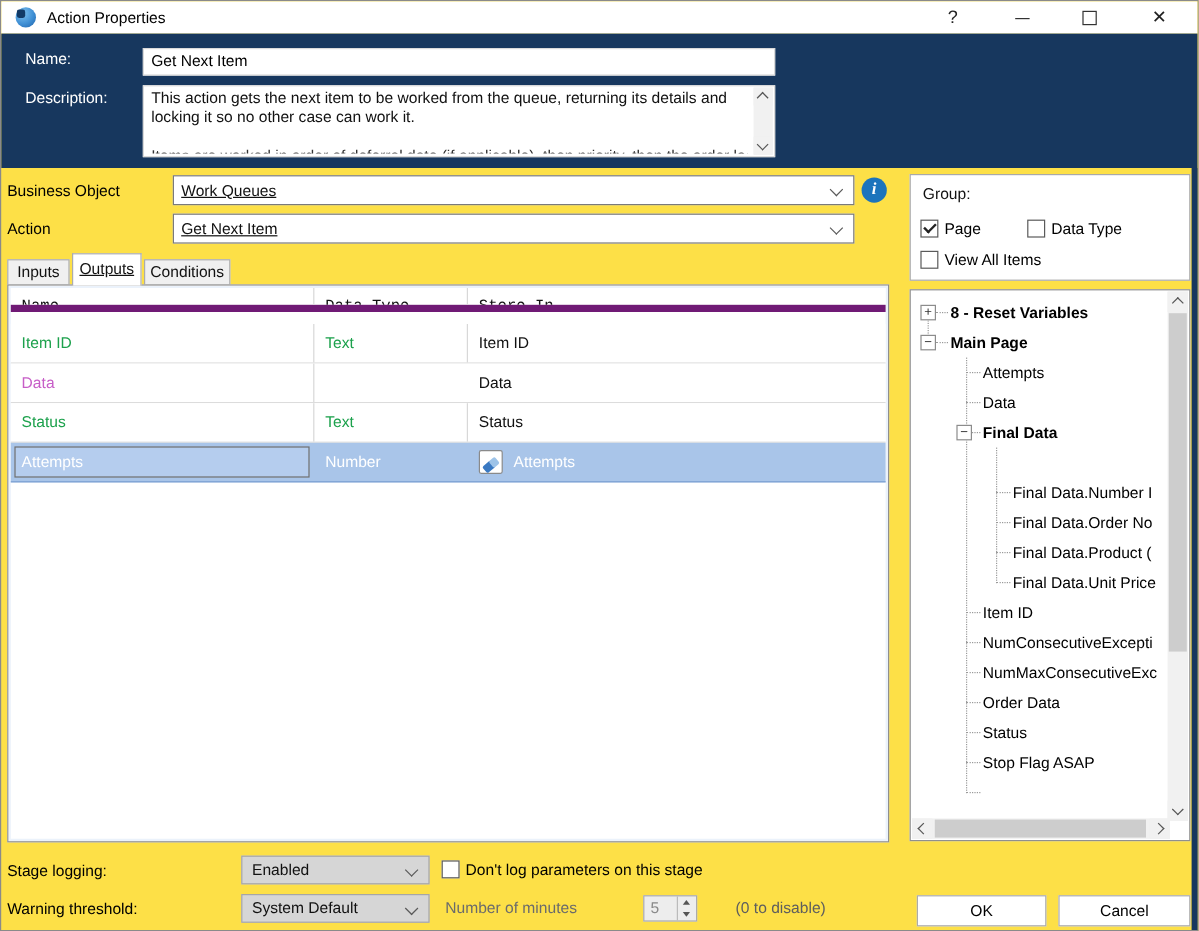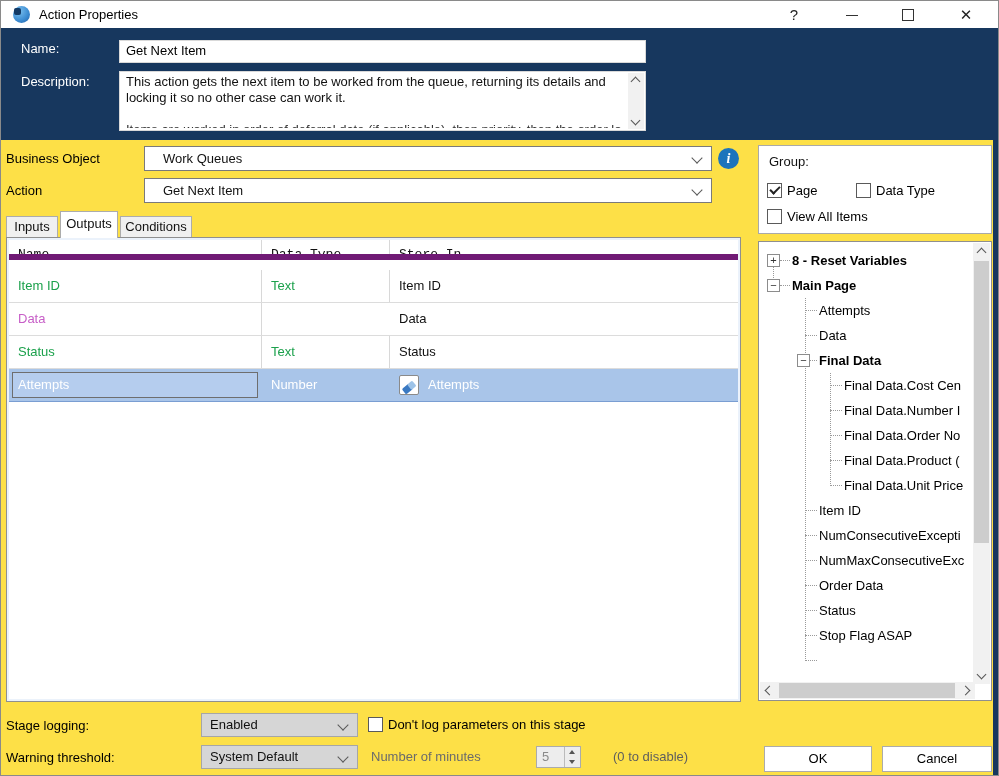--- a/index.html
+++ b/index.html
@@ -32,29 +32,29 @@
   .vscroll{position:absolute;top:1px;right:1px;bottom:1px;width:16px;background:#f1f1f1;}
   .sbtn{position:absolute;width:16px;height:15px;background:#f1f1f1;}
   .chev{position:absolute;width:6px;height:6px;border-right:1.5px solid #555;border-bottom:1.5px solid #555;}
   .chev-up{transform:rotate(-135deg);left:4px;top:5px;}
   .chev-down{transform:rotate(45deg);left:4px;top:3px;}
   .chev-left{transform:rotate(135deg);left:5px;top:4px;}
   .chev-right{transform:rotate(-45deg);left:3px;top:4px;}
 
   
   .form-label{position:absolute;left:5px;height:25px;line-height:25px;color:#000;}
-  .dropdown{position:absolute;background:#fff;border:1px solid #7a7a7a;box-sizing:border-box;height:25px;line-height:23px;padding-left:18px;white-space:nowrap;overflow:hidden;}
+  .dropdown{position:absolute;background:#fff;border:1px solid #7a7a7a;box-sizing:border-box;height:25px;line-height:23px;padding-left:6px;white-space:nowrap;overflow:hidden;text-decoration:underline;}
   .dd-chev{position:absolute;width:7px;height:7px;border-right:1.6px solid #5a5a5a;border-bottom:1.6px solid #5a5a5a;transform:rotate(45deg);right:10px;top:7px;}
   .info-circle{position:absolute;width:21px;height:21px;border-radius:50%;background:#1c74bc;color:#fff;
     text-align:center;line-height:21px;font-family:"Liberation Serif",serif;font-style:italic;font-weight:bold;font-size:14px;}
 
   
   .tab{position:absolute;box-sizing:border-box;border:1px solid #acacac;background:#f0f0f0;text-align:center;}
   .tab.inactive{top:215px;height:22px;line-height:20px;}
-  .tab.active{top:210px;height:27px;line-height:24px;background:#ffffff;border-bottom:none;z-index:3;}
+  .tab.active{top:210px;height:27px;line-height:24px;background:#ffffff;border-bottom:none;z-index:3;text-decoration:underline;}
 
   
   .tbl{position:absolute;left:5px;top:236px;width:735px;height:465px;box-sizing:border-box;
     border:1px solid #8f8f8f;background:#fff;box-shadow:inset 0 0 0 2px #ebf2fb;}
   .trow{position:absolute;left:2px;right:2px;height:33px;box-sizing:border-box;border-bottom:1px solid #dcdcdc;background:#fff;}
   .trow .c1,.trow .c2,.trow .c3{position:absolute;top:0;height:100%;line-height:32px;padding-left:9px;box-sizing:border-box;white-space:nowrap;overflow:hidden;}
   .c1{left:0;width:253px;border-right:1px solid #d8d8d8;}
   .c2{left:253px;width:128px;border-right:1px solid #d8d8d8;}
   .c3{left:381px;right:0;}
   .thead{top:2px;height:20px;border-bottom:6px solid #701a75;font-size:13px;font-family:Liberation Mono, monospace;}
@@ -238,24 +238,20 @@
       </div>
       <div class="tree-row" style="top:81px;">
         <span class="stub" style="left:46px;"></span>
         <span class="tlabel" style="left:60px;">Data</span>
       </div>
       <div class="tree-row" style="top:106px;">
         <span class="exp" style="left:38px;">−</span>
         <span class="stub" style="left:51px;width:7px;"></span>
         <span class="tlabel bold" style="left:60px;">Final Data</span>
       </div>
-      <div class="tree-row" style="top:131px;">
-        <span class="stub" style="left:71px;"></span>
-        <span class="tlabel" style="left:85px;">Final Data.Cost Cen</span>
-      </div>
       <div class="tree-row" style="top:156px;">
         <span class="stub" style="left:71px;"></span>
         <span class="tlabel" style="left:85px;">Final Data.Number I</span>
       </div>
       <div class="tree-row" style="top:181px;">
         <span class="stub" style="left:71px;"></span>
         <span class="tlabel" style="left:85px;">Final Data.Order No</span>
       </div>
       <div class="tree-row" style="top:206px;">
         <span class="stub" style="left:71px;"></span>

